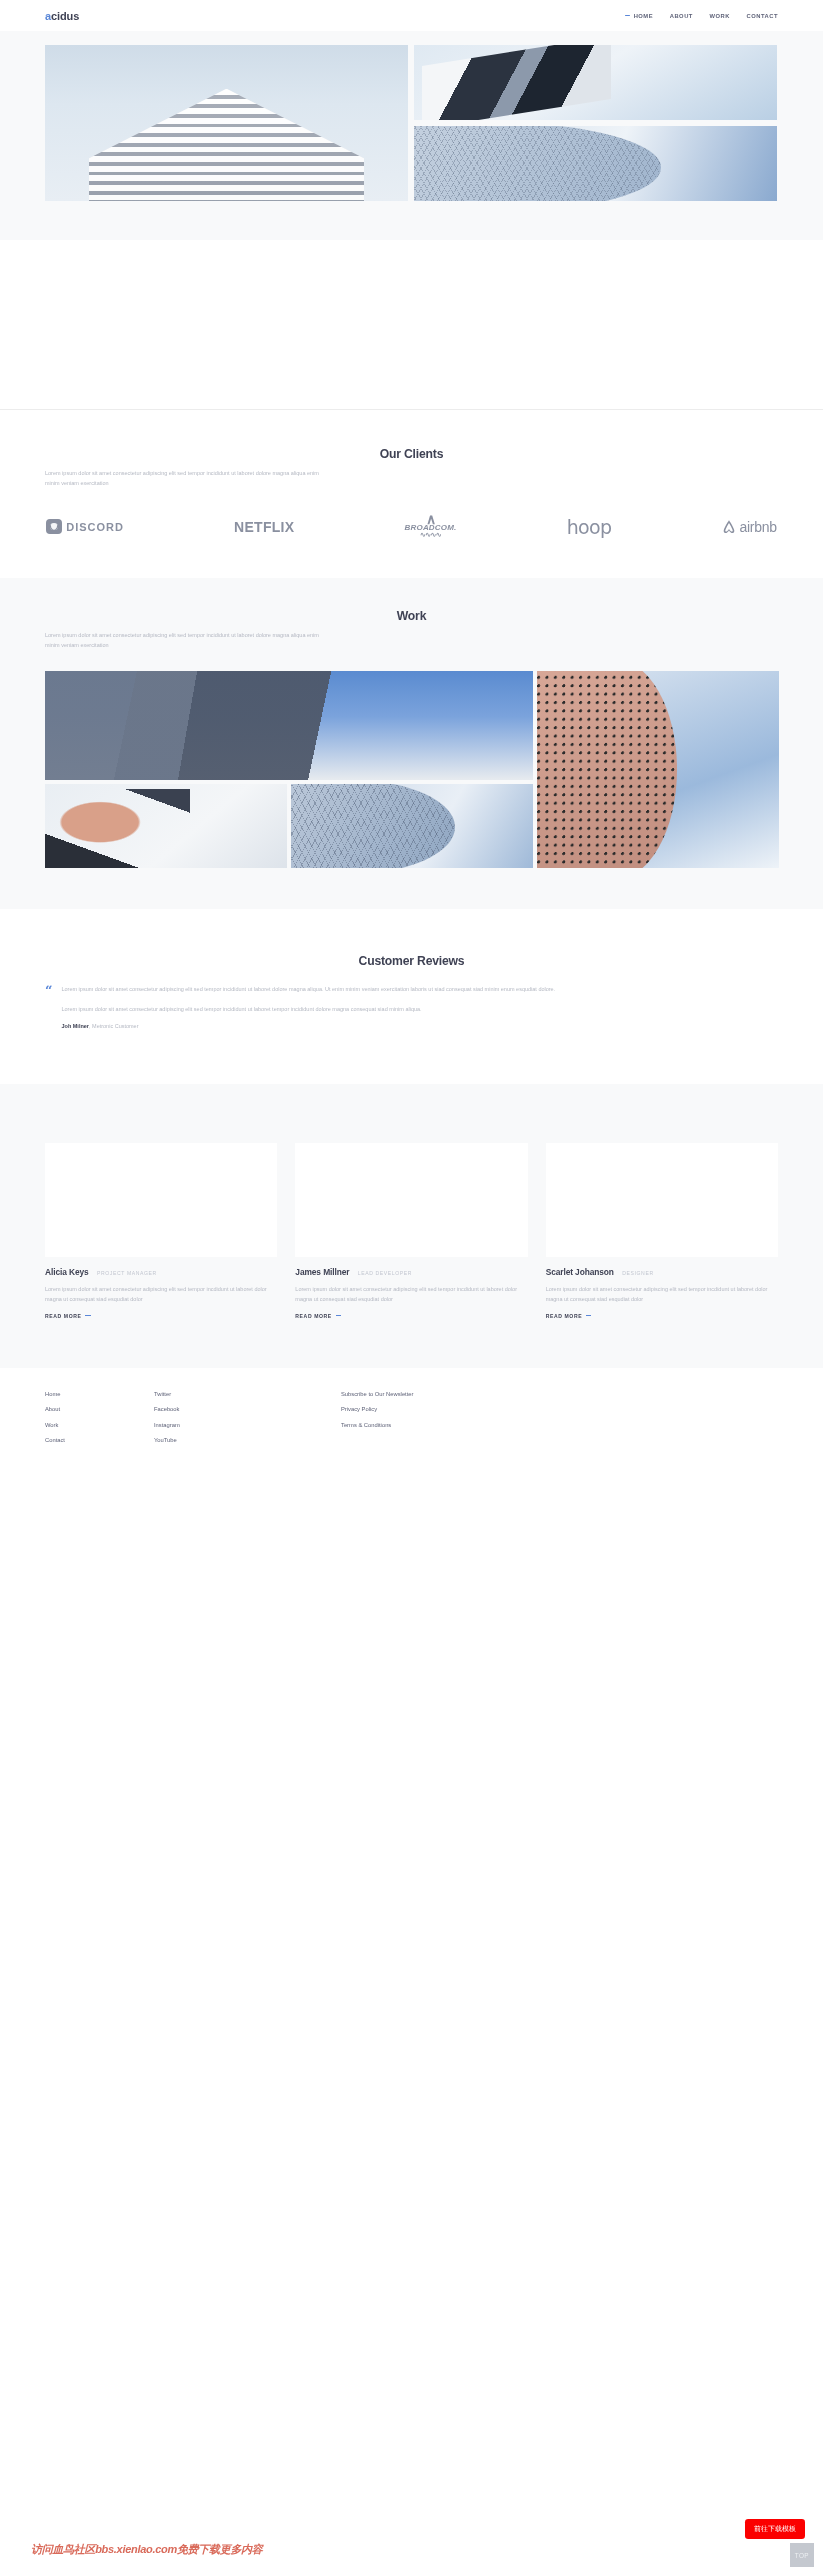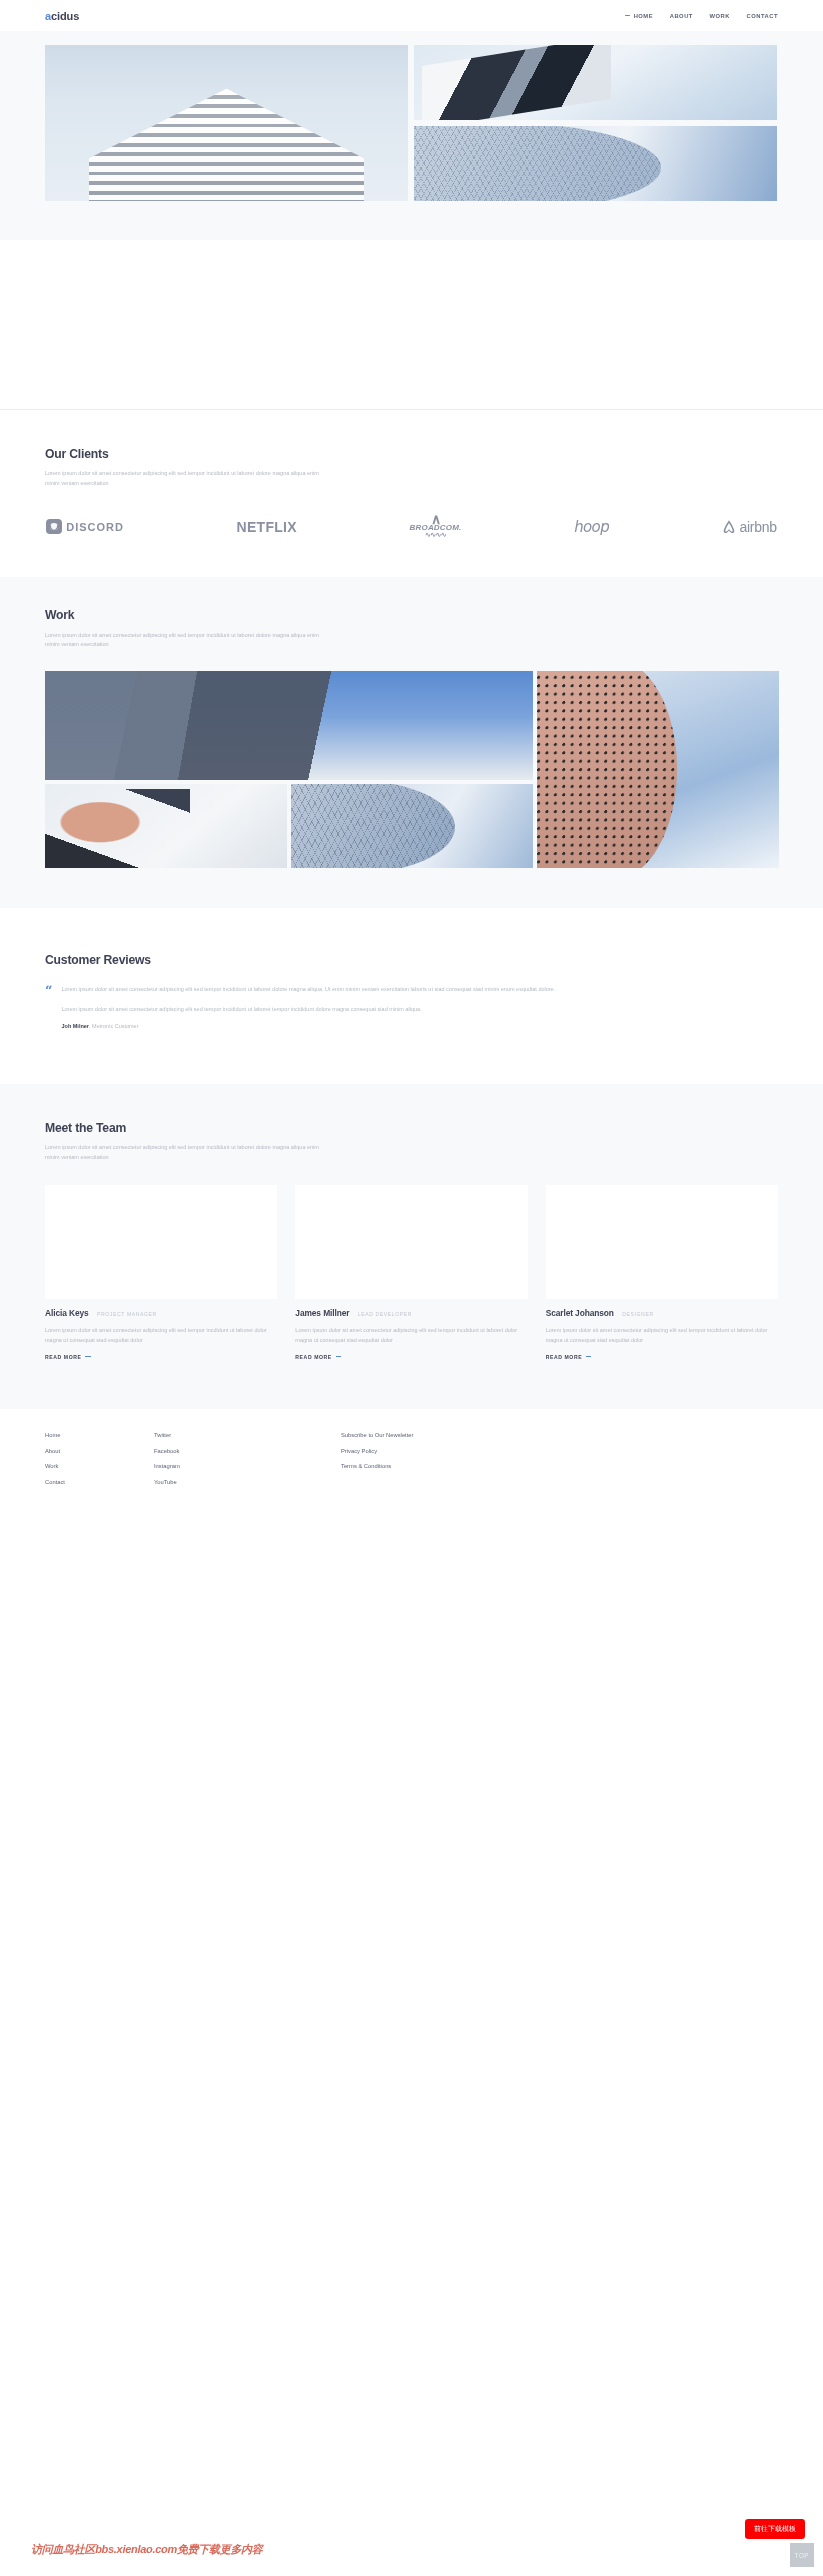--- a/index.html
+++ b/index.html
@@ -126,21 +126,21 @@
       linear-gradient(-28deg, #8a93a3 0 38%, transparent 38%),
       linear-gradient(-28deg, transparent 0 52%, #1f2733 52% 72%, transparent 72%);
   }
 
   
   .section { padding: 26px 0; }
   .section.gray { background: #f8f9fa; }
   .section.white { background: #ffffff; }
   .section-title {
     font-size: 12.2px; font-weight: 700; color: #3f4254;
-    letter-spacing: -0.2px; margin-bottom: 8.4px;
+    letter-spacing: -0.2px; margin-bottom: 8.4px; text-align: center;
   }
   .section-sub {
     font-size: 5.5px; line-height: 1.75; color: #b5b9c3; max-width: 283px;
   }
   .divider { height: 0.6px; background: #ececec; width: 100%; }
 
   
   .clients-row {
     display: flex; align-items: center; justify-content: space-between;
     margin-top: 27px; padding: 0 1.3px;
@@ -160,21 +160,21 @@
     background: #f6f7f9;
     box-shadow: inset -2.3px -1px 0 -1.3px #8a90a0, inset 2.3px -1px 0 -1.3px #8a90a0;
   }
   .logo-netflix { font-size: 14px; letter-spacing: 0.3px; font-weight: 800; }
   .logo-broadcom {
     display: flex; flex-direction: column; align-items: center; gap: 0;
   }
   .logo-broadcom .spike { font-size: 14px; line-height: 7.7px; letter-spacing: -1.3px; }
   .logo-broadcom .word { font-size: 8px; font-style: italic; font-weight: 800; letter-spacing: 0.2px; }
   .logo-broadcom .wave { font-size: 7px; line-height: 5.1px; letter-spacing: -0.6px; }
-  .logo-hoop { font-size: 15px; font-weight: 500; letter-spacing: -0.6px; font-family: "DejaVu Sans", sans-serif; font-style: italic; }
+  .logo-hoop { font-size: 19px; font-weight: 500; letter-spacing: -0.6px; font-family: "DejaVu Sans", sans-serif; }
   .logo-airbnb { font-size: 14px; font-weight: 500; letter-spacing: -0.3px; display: flex; align-items: center; gap: 3.9px; }
   .airbnb-mark { width: 14px; height: 15.4px; }
 
   
   .work-grid {
     width: 733px; margin: 20.6px auto 0 auto;
     display: grid;
     grid-template-columns: 242px 242px 242px;
     grid-template-rows: 109px 84px;
     gap: 3.9px;
@@ -335,24 +335,20 @@
         <p class="review-p">Lorem ipsum dolor sit amet consectetur adipiscing elit sed tempor incididunt ut laboret tempor incididunt dolore magna consequat siad minim aliqua.</p>
         <div class="review-author">
           <b>Joh Milner</b><span>, Metronic Customer</span>
         </div>
       </div>
     </div>
   </div>
 </section>
 
 <section class="section gray" style="padding:37px 0 48px 0;">
-  <div class="container">
-    <h2 class="section-title">Meet the Team</h2>
-    <p class="section-sub">Lorem ipsum dolor sit amet consectetur adipiscing elit sed tempor incididunt ut laboret dolore magna aliqua enim minim veniam exercitation</p>
-  </div>
   <div class="team-grid">
 
     <div class="team-card">
       <div class="team-photo"></div>
       <div class="team-name-row">
         <span class="team-name">Alicia Keys</span>
         <span class="team-role">PROJECT MANAGER</span>
       </div>
       <p class="team-desc">Lorem ipsum dolor sit amet consectetur adipiscing elit sed tempor incdidunt ut laboret dolor magna ut consequat siad esqudiat dolor</p>
       <div class="read-more">

